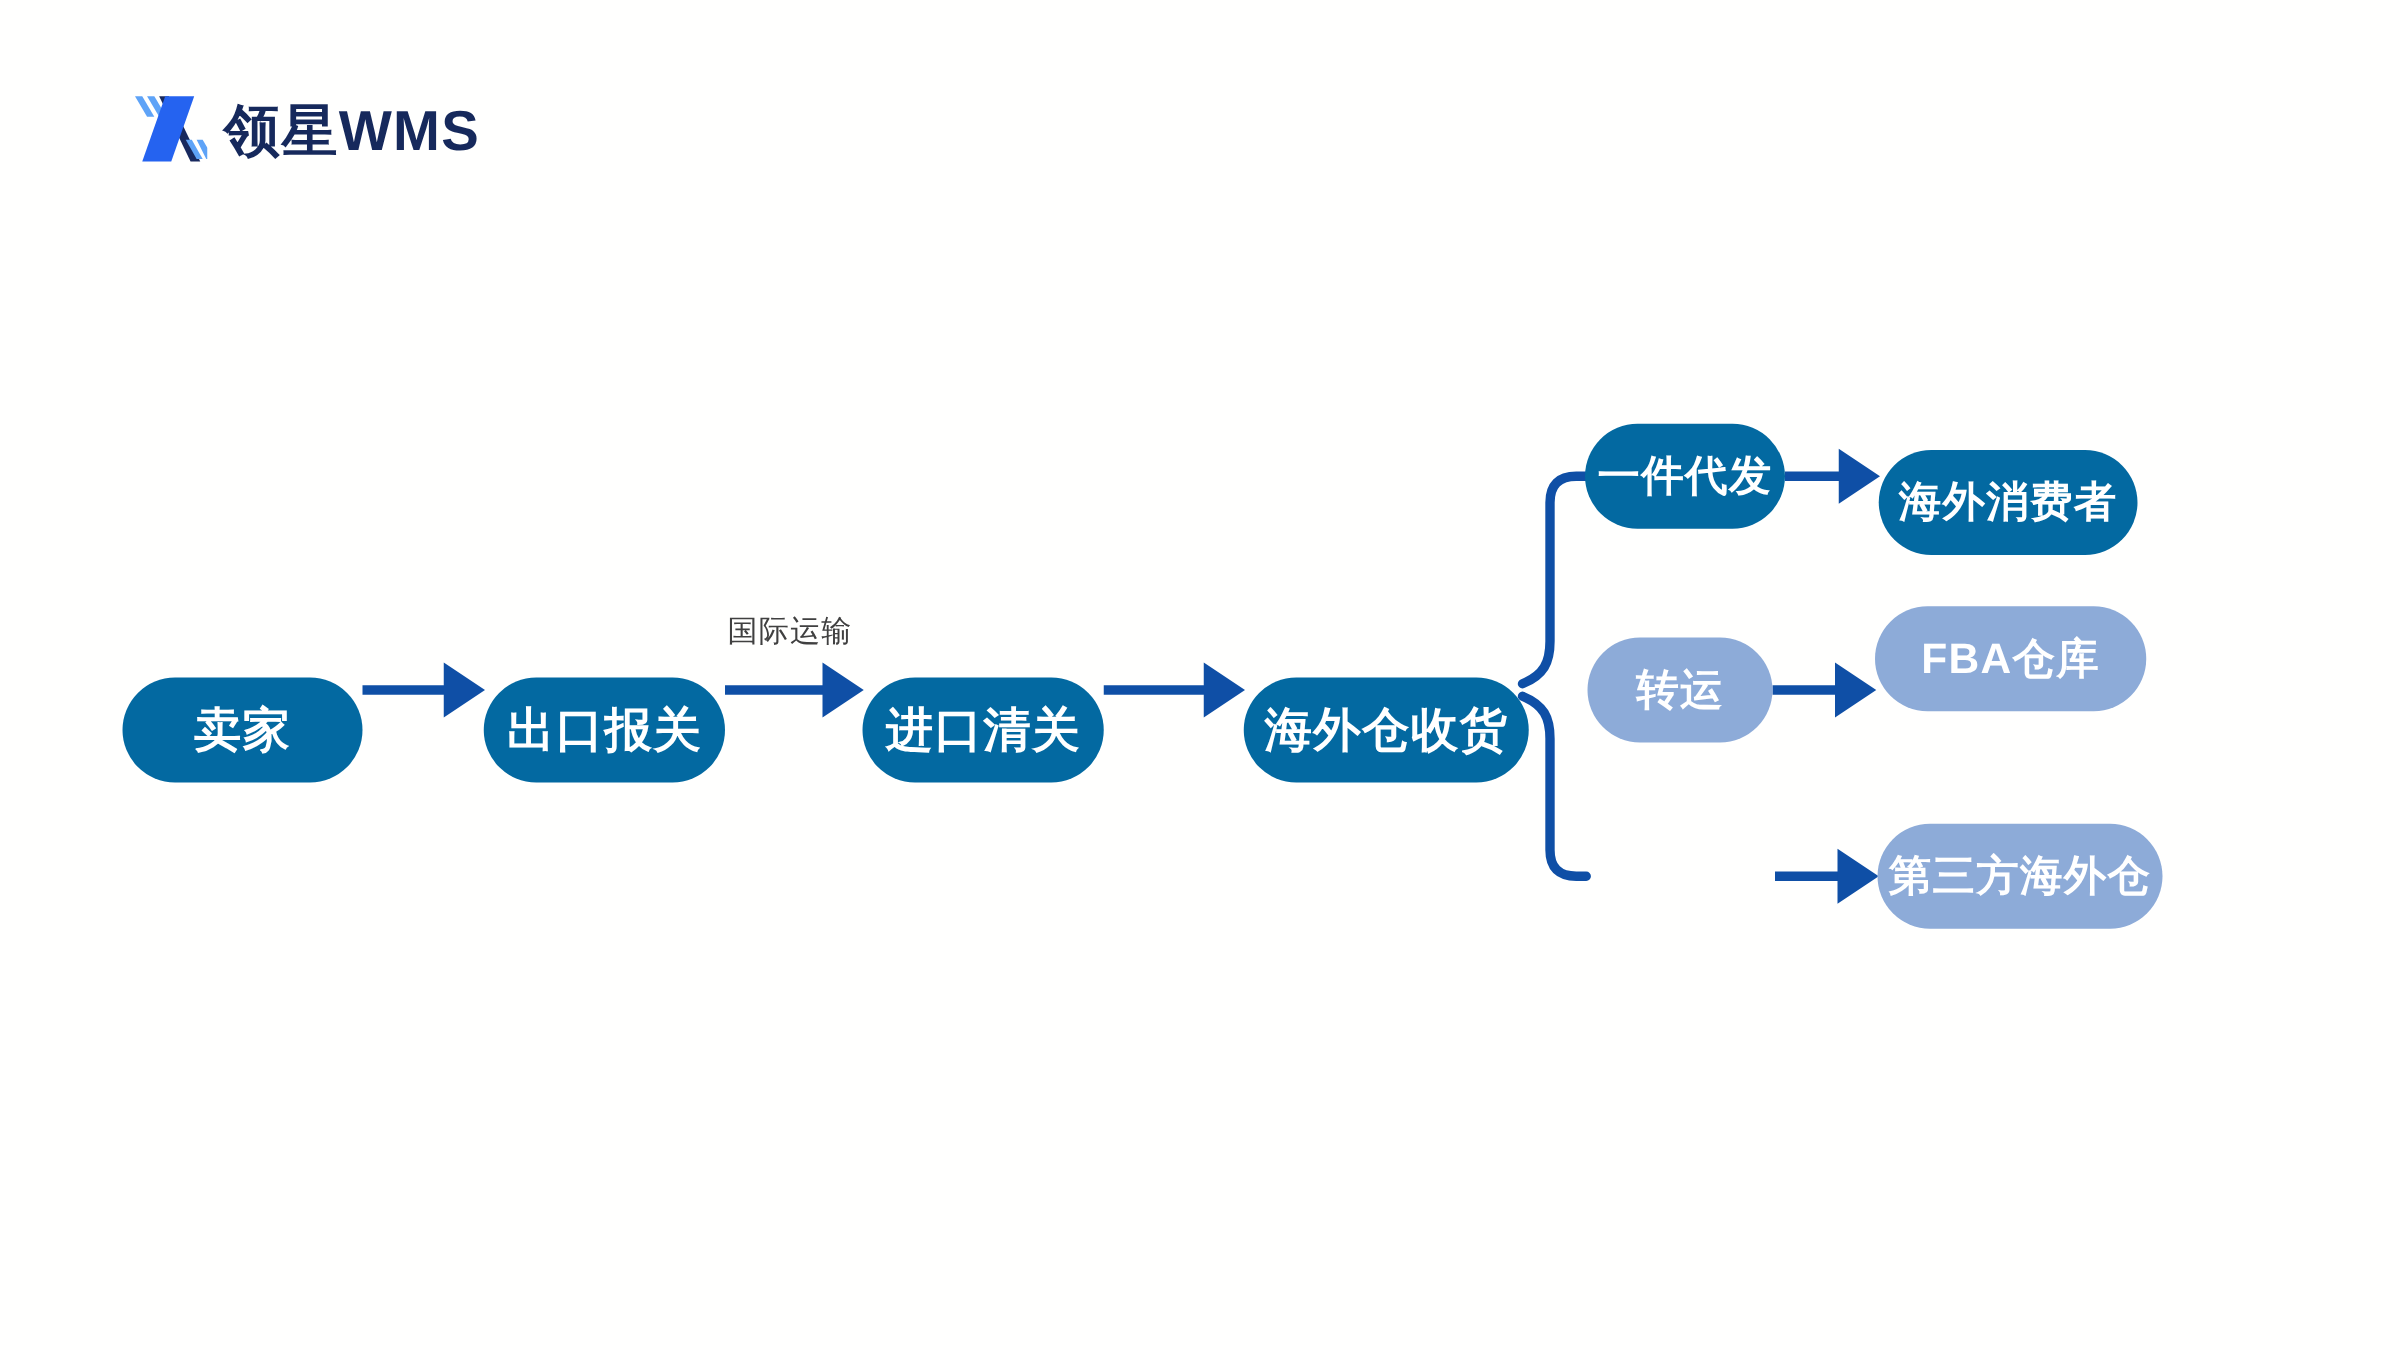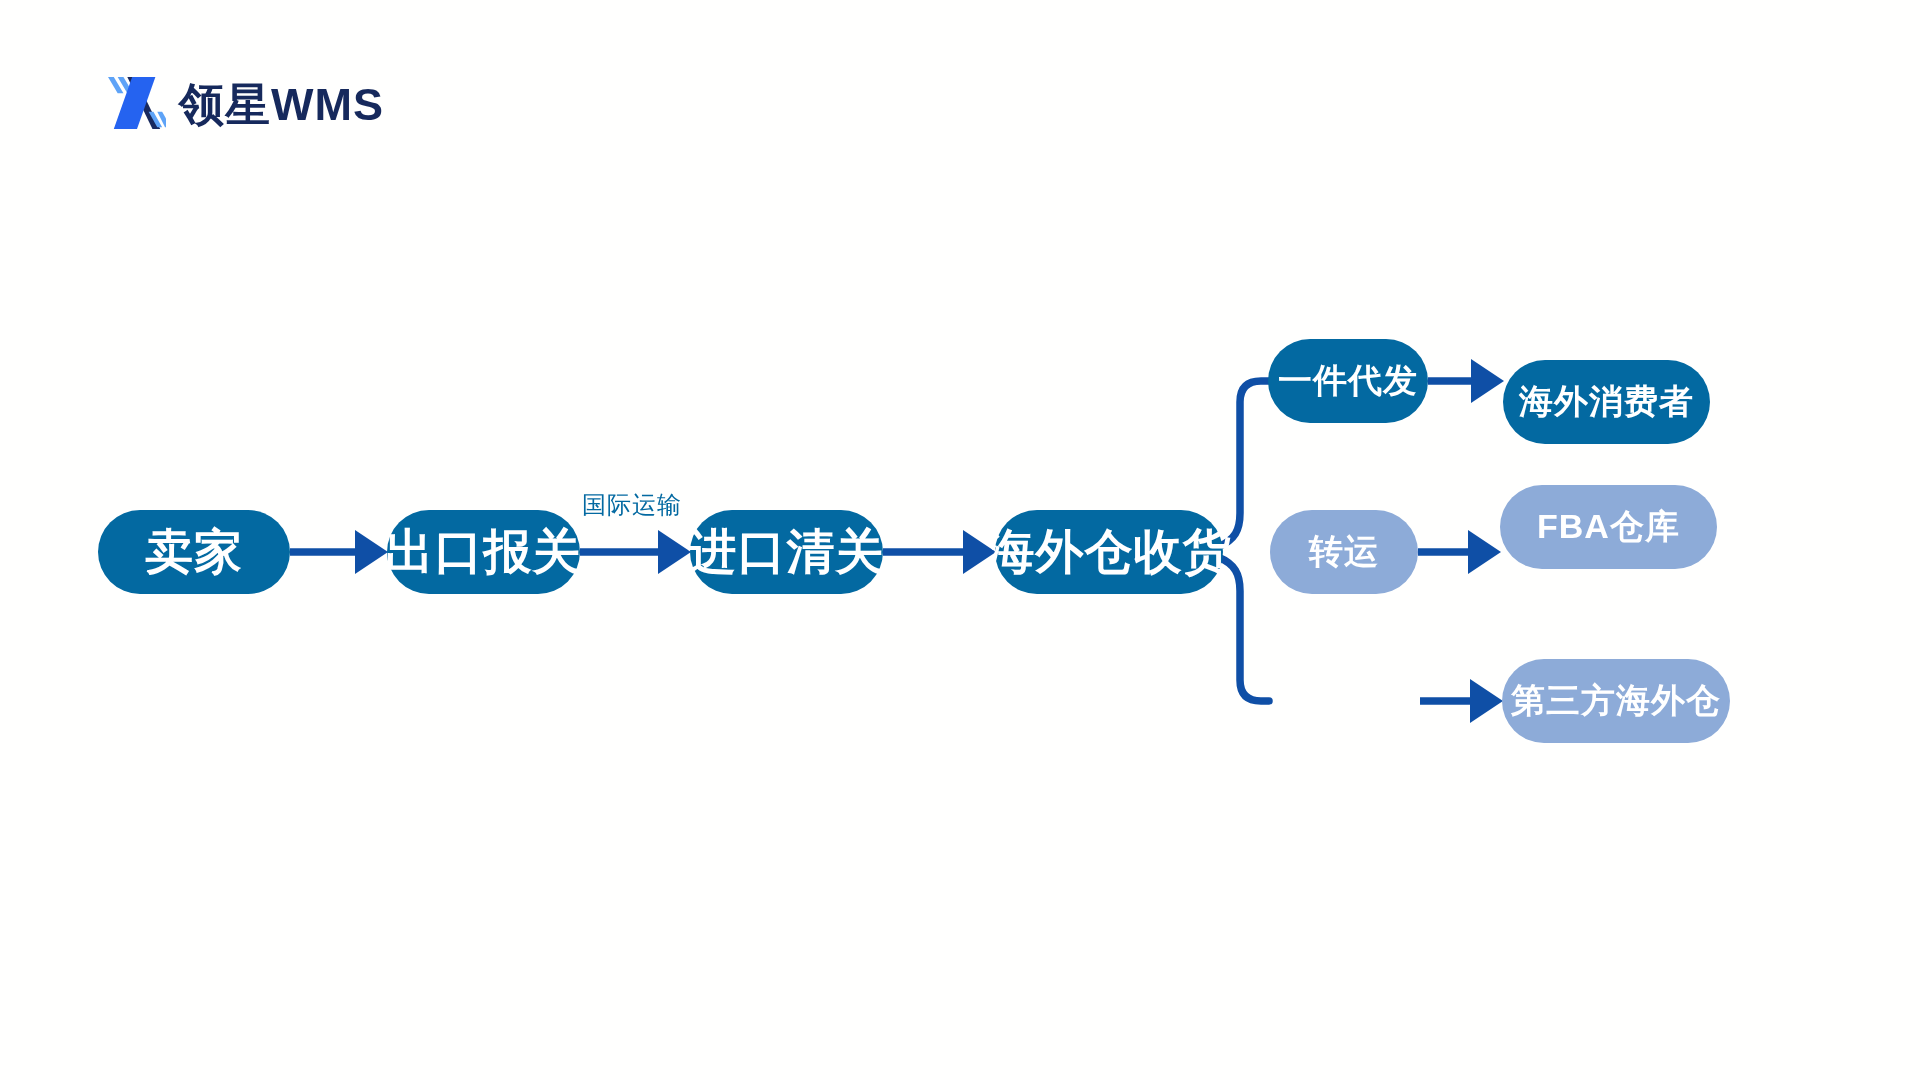--- a/index.html
+++ b/index.html
@@ -51,32 +51,32 @@
     align-items: center;
     justify-content: center;
     color: #ffffff;
     font-weight: 700;
     letter-spacing: 1px;
     white-space: nowrap;
     z-index: 2;
   }
   .pill.dark  { background: #0369a1; }
   .pill.light { background: #8dabd8; }
-  .pill.main   { font-size: 48px; }
+  .pill.main   { font-size: 38px; margin-top: 32px; }
   .pill.branch { font-size: 34px; }
 
   .transport-label {
     position: absolute;
     left: 560px;
     top: 489px;
     width: 144px;
     text-align: center;
     font-size: 24px;
     font-weight: 500;
-    color: #0369a1;
+    color: #404040;
     letter-spacing: 1px;
     z-index: 3;
   }
 </style>
 </head>
 <body>
 
 <div class="canvas">
 
   <div class="logo">

